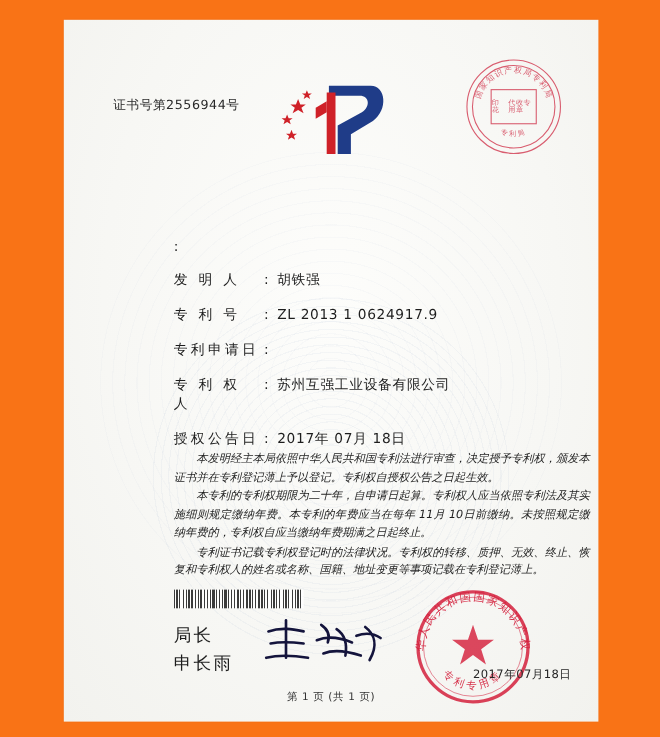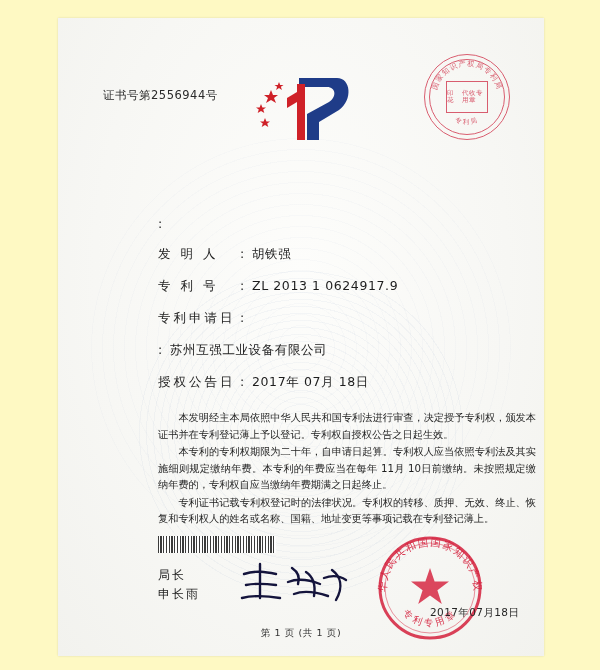--- a/index.html
+++ b/index.html
@@ -10,21 +10,21 @@
   body {
     width: 600px;
     height: 670px;
     font-family: "DejaVu Sans", "Liberation Sans", sans-serif;
     overflow: hidden;
   }
   .page {
     position: relative;
     width: 600px;
     height: 670px;
-    background: #fef9c3;
+    background: #f97316;
     overflow: hidden;
   }
   
   .sheet {
     position: absolute;
     left: 58px;
     top: 18px;
     width: 486px;
     height: 638px;
     background:
@@ -179,20 +179,21 @@
     width: 378px;
     font-size: 10.2px;
     line-height: 1.62;
     color: #1f1f1f;
     text-align: justify;
     font-family: "DejaVu Sans", sans-serif;
   }
   .body-text p {
     margin: 0 0 1px 0;
     text-indent: 20.4px;
+    font-style: italic;
   }
 
   
   .barcode {
     position: absolute;
     left: 100px;
     top: 518px;
     width: 118px;
     height: 17px;
     background:
@@ -206,21 +207,21 @@
         #1a1a1a 8px, #1a1a1a 9px,
         #ffffff 9px, #ffffff 11px);
     opacity: 0.85;
   }
 
   
   .sig-block {
     position: absolute;
     left: 100px;
     top: 548px;
-    font-size: 12px;
+    font-size: 16px;
     color: #1d1d1d;
     letter-spacing: 2px;
     line-height: 1.55;
     font-family: "DejaVu Sans", sans-serif;
   }
   .signature {
     position: absolute;
     left: 178px;
     top: 540px;
     width: 110px;
@@ -328,20 +329,21 @@
       <div class="field-row">
         <span class="field-label">专 利 号</span>
         <span class="field-colon">:</span>
         <span class="field-value">ZL 2013 1 0624917.9</span>
       </div>
       <div class="field-row">
         <span class="field-label">专利申请日</span>
         <span class="field-colon">:</span>
       </div>
       <div class="field-row">
+        <span class="field-label">专 利 权 人</span>
         <span class="field-colon">:</span>
         <span class="field-value">苏州互强工业设备有限公司</span>
       </div>
       <div class="field-row">
         <span class="field-label">授权公告日</span>
         <span class="field-colon">:</span>
         <span class="field-value">2017年 07月 18日</span>
       </div>
     </div>
 

